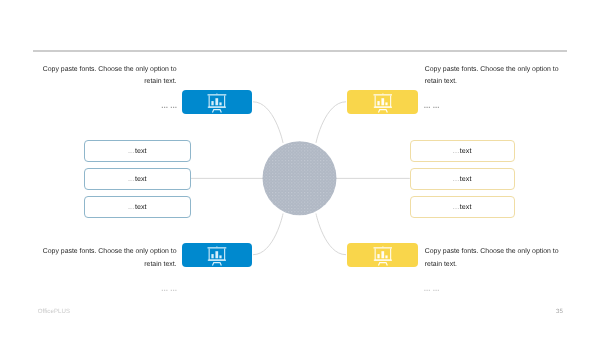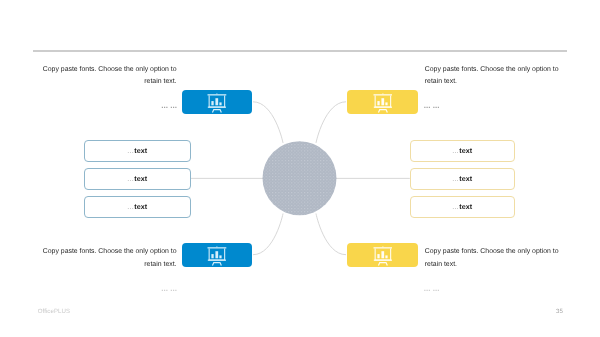--- a/index.html
+++ b/index.html
@@ -11,21 +11,21 @@
   .para.right{text-align:right;}
 
   .iconbtn{position:absolute;border-radius:4px;display:flex;align-items:center;justify-content:center;}
   .iconbtn.blue{background:#0089ce;}
   .iconbtn.yellow{background:#f9d64b;}
   .iconbtn svg{width:19.8px;height:19.8px;display:block;position:relative;top:0.95px;}
 
   .tbox{position:absolute;height:22px;border-radius:4px;border:1px solid #8fb6cb;background:#fff;
         display:flex;align-items:center;justify-content:center;box-sizing:border-box;}
   .tbox.y{border-color:#f0dda4;}
-  .tbox span{font-size:7.2px;font-weight:bold;color:#1a1a1a;letter-spacing:0px;}
+  .tbox span{font-size:7.2px;font-weight:normal;color:#1a1a1a;letter-spacing:0px;}
   .tbox span.pre{color:#a2a2a2;font-weight:normal;letter-spacing:0.15px;margin-right:0.55px;}
 
   .dots{position:absolute;font-size:8px;color:#9e9e9e;letter-spacing:0px;font-weight:bold;}
   .dots.light{color:#cdcdcd;}
   .footer-logo{position:absolute;left:37.8px;top:307.5px;font-size:6.1px;color:#c9c9c9;letter-spacing:0.05px;}
   .footer-num{position:absolute;left:556px;top:307.5px;font-size:6.1px;color:#a3a3a3;}
 
   svg.lines{position:absolute;left:0;top:0;width:600px;height:337px;}
 </style>
 </head>

